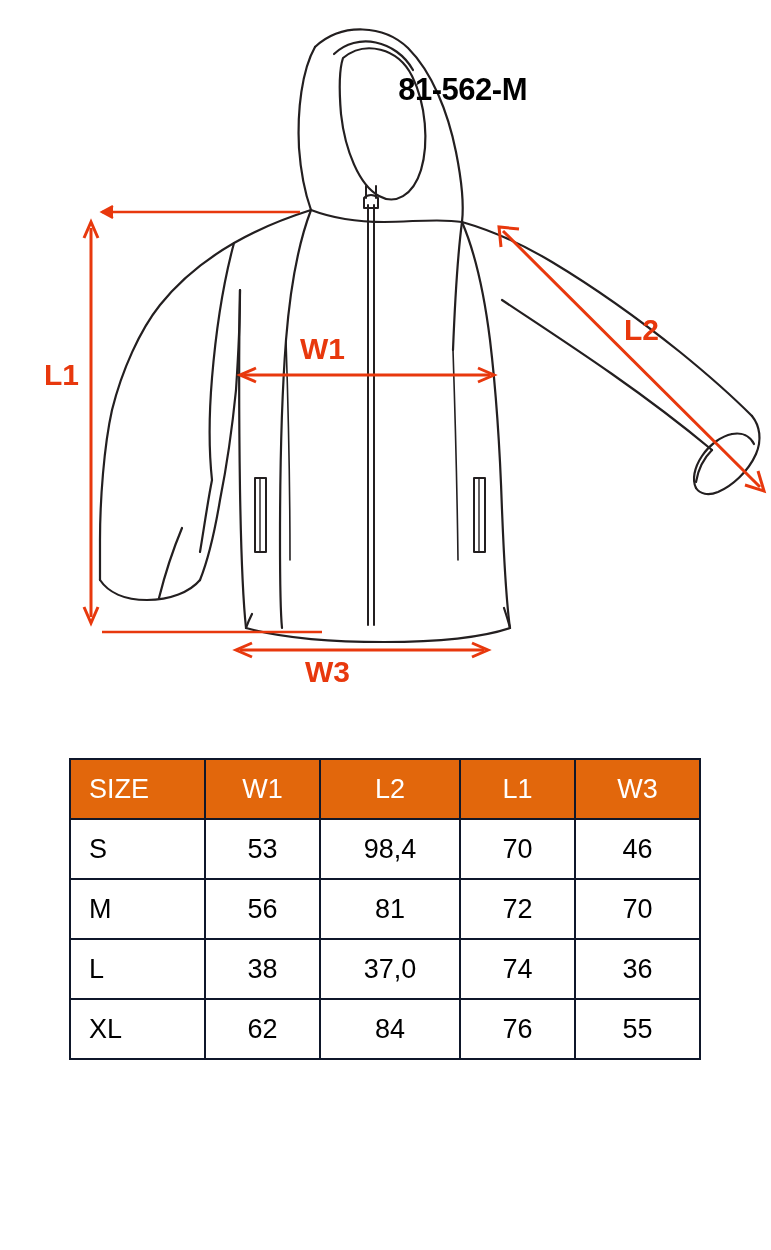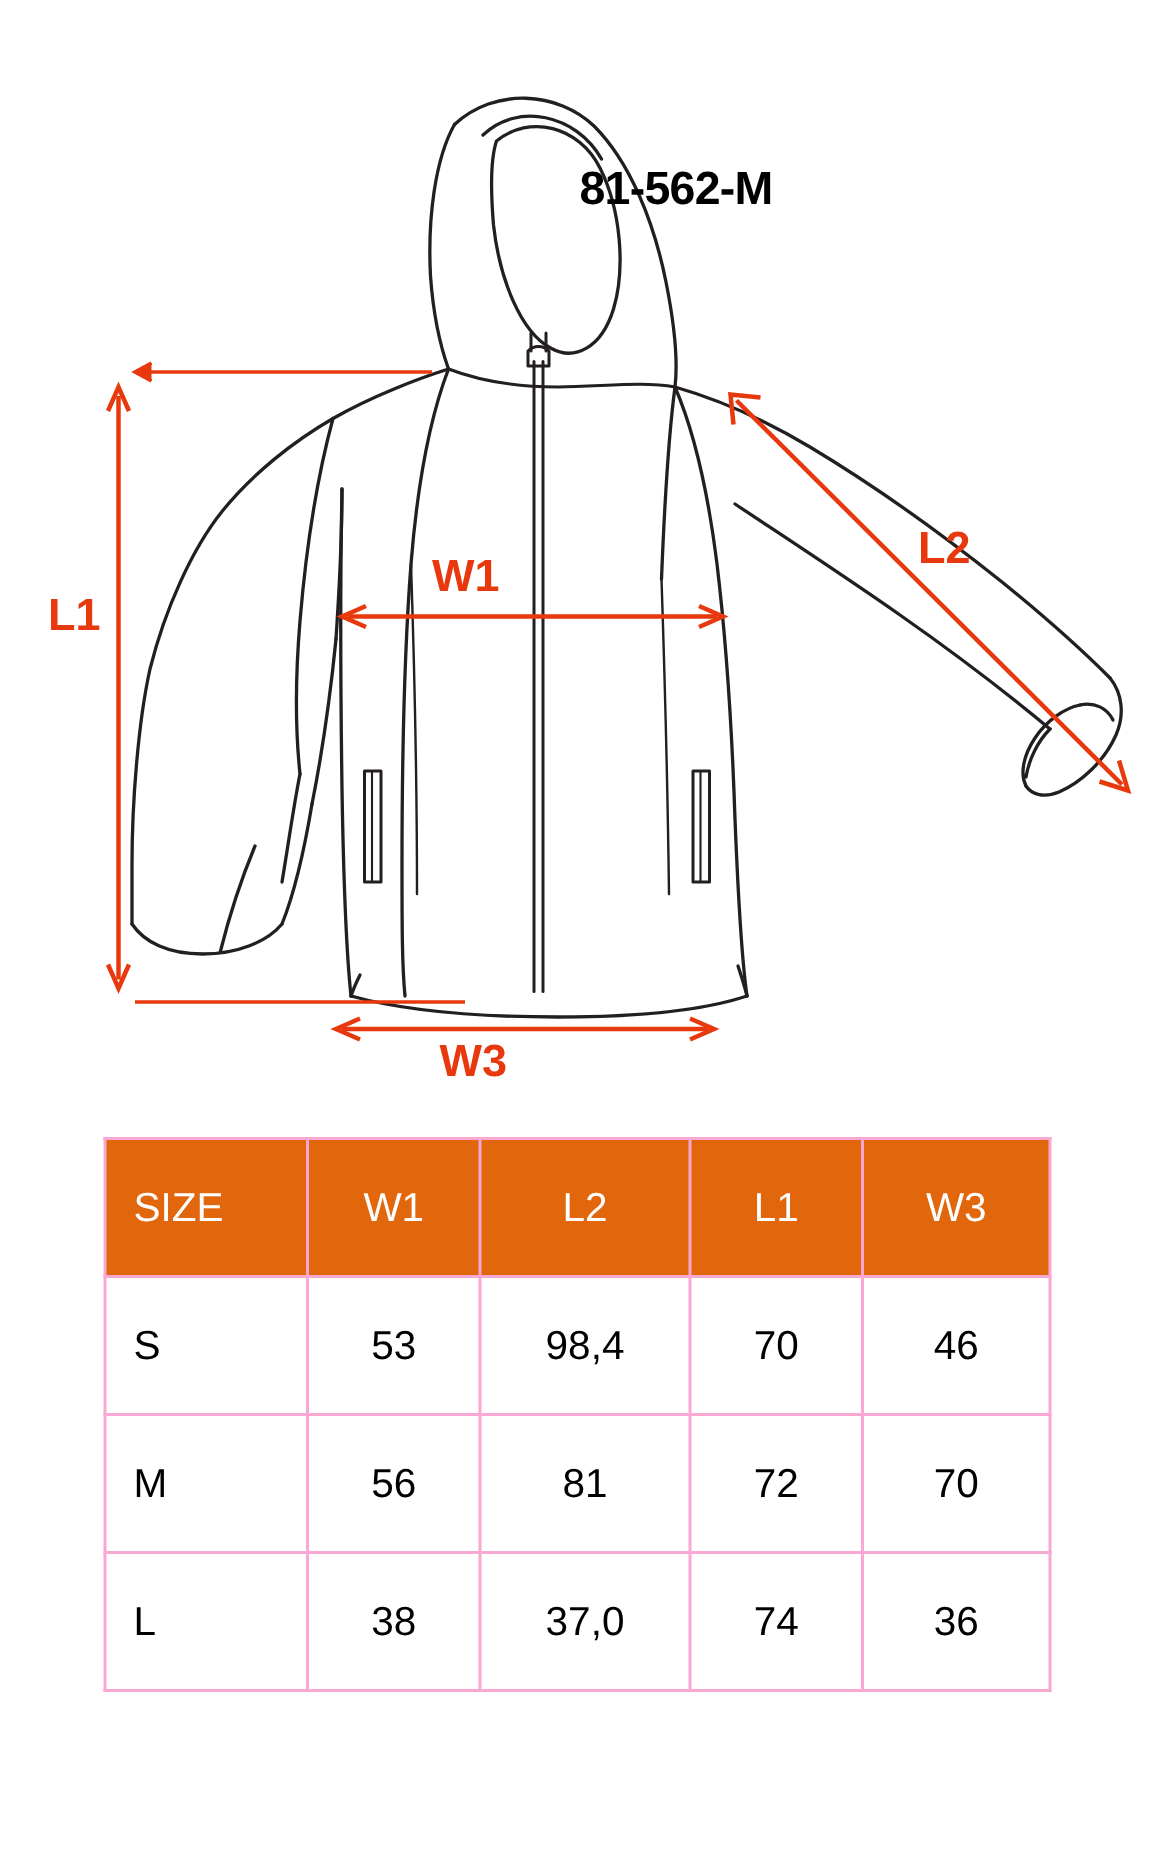--- a/index.html
+++ b/index.html
@@ -9,25 +9,24 @@
   }
   body {
     width: 771px;
     height: 1250px;
     position: relative;
     font-family: "Liberation Sans", sans-serif;
     overflow: hidden;
   }
   #diagram-area {
     position: absolute;
-    left: 0;
+    left: 12px;
     top: 0;
     width: 610px;
     height: 730px;
-    margin-top: 36px;
   }
   #diagram-svg {
     position: absolute;
     left: 0;
     top: 0;
   }
   .product-code {
     position: absolute;
     right: 95px;
     top: 72px;
@@ -48,26 +47,26 @@
   #label-w3 { left: 293px; top: 655px; }
 
   #size-table {
     position: absolute;
     left: 69px;
     top: 758px;
     border-collapse: collapse;
     table-layout: fixed;
   }
   #size-table th, #size-table td {
-    border: 2px solid #f9a8d4;
+    border: 2px solid #0f172a;
     font-size: 27px;
     font-weight: normal;
     color: #000000;
     height: 58px;
-    padding: 16px;
+    padding: 0;
     text-align: center;
     vertical-align: middle;
   }
   #size-table thead th {
     background: #e2670c;
     color: #ffffff;
     font-weight: normal;
   }
   #size-table tbody td.size-cell {
     text-align: left;
@@ -213,14 +212,21 @@
       <td>72</td>
       <td>70</td>
     </tr>
     <tr>
       <td class="size-cell">L</td>
       <td>38</td>
       <td>37,0</td>
       <td>74</td>
       <td>36</td>
     </tr>
+    <tr>
+      <td class="size-cell">XL</td>
+      <td>62</td>
+      <td>84</td>
+      <td>76</td>
+      <td>55</td>
+    </tr>
   </tbody>
 </table>
 
 </body></html>

